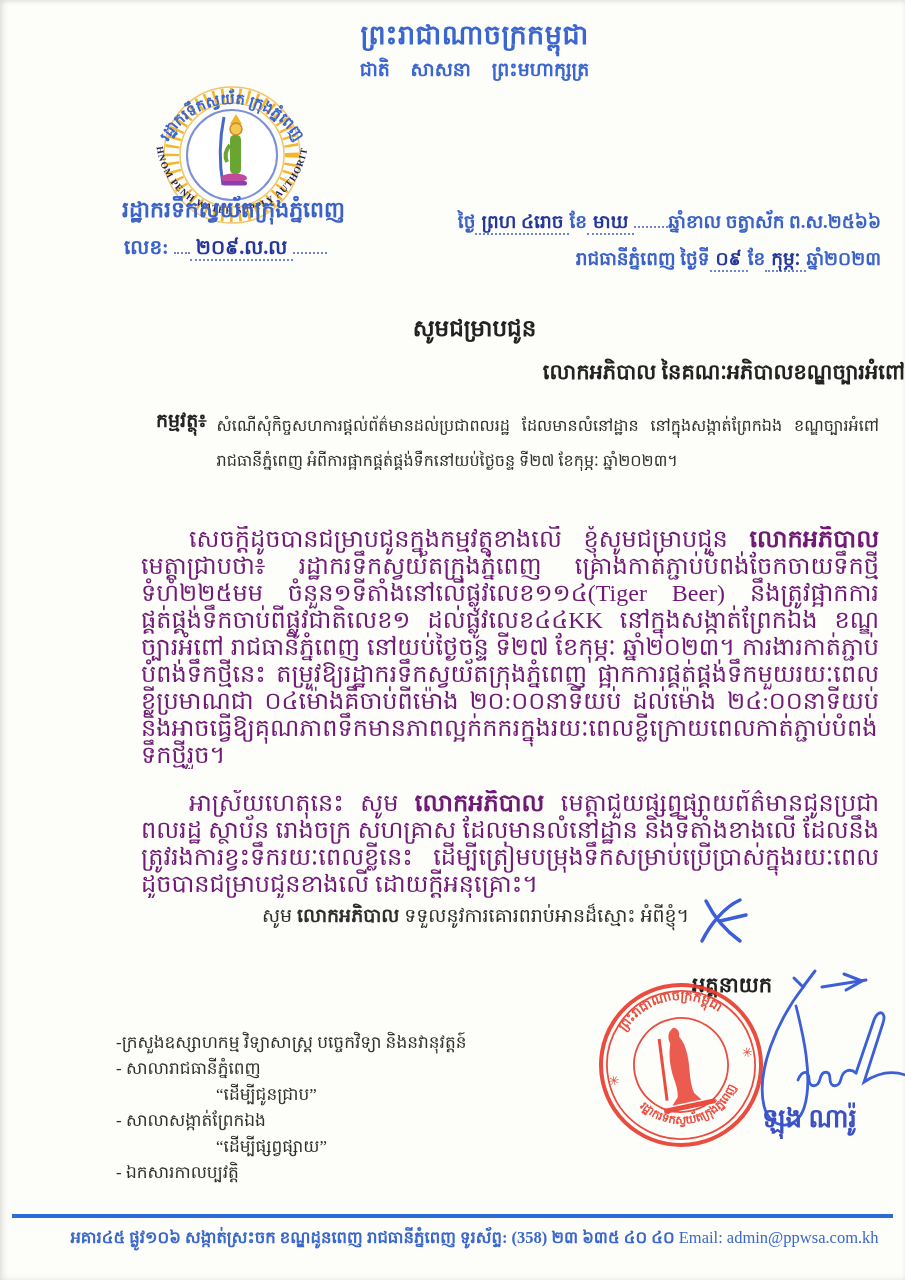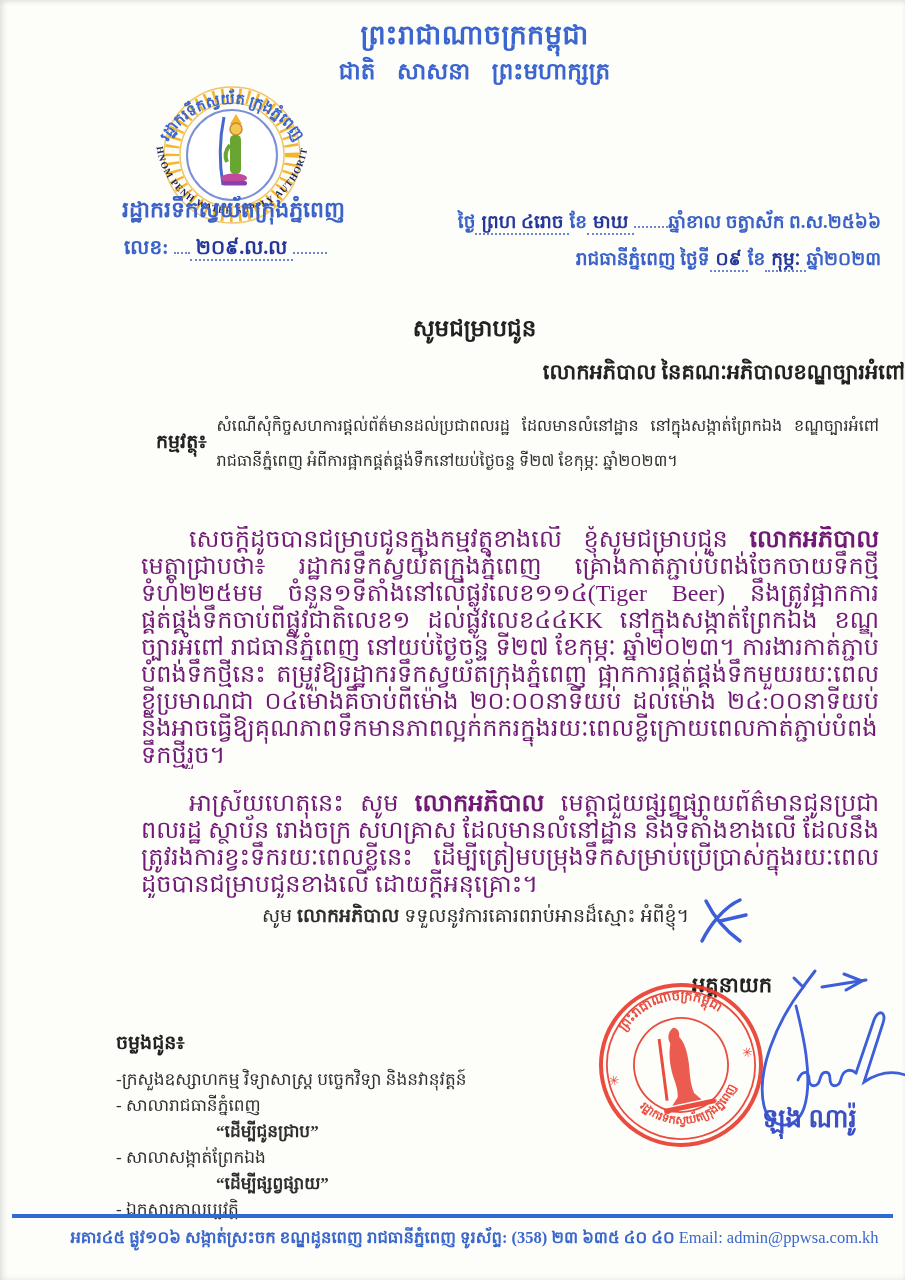--- a/index.html
+++ b/index.html
@@ -7,45 +7,45 @@
     position:relative;width:905px;height:1280px;margin:0 auto;
     background:#fdfdfa;overflow:hidden;
     font-family:"Liberation Serif","DejaVu Serif",serif;
     box-shadow:inset 3px 0 6px rgba(0,0,0,.10), inset 0 2px 4px rgba(0,0,0,.05);
   }
   .abs{position:absolute;padding-left:44px;}
   .centered{left:0;right:0;text-align:center;}
   .ink{color:#26379b;font-weight:bold;}
   .bold{font-weight:bold;}
   .kingdom-title{top:18px;font-size:27px;font-weight:bold;color:#3b66d0;letter-spacing:.5px;}
-  .kingdom-motto{top:57px;font-size:23px;font-weight:bold;color:#3b66d0;word-spacing:16px;}
+  .kingdom-motto{top:57px;font-size:19px;font-weight:bold;color:#3b66d0;word-spacing:16px;}
   .logo{left:93px;top:60px;width:190px;height:190px;}
   .authority-name{left:78px;top:196px;width:280px;font-size:22px;font-weight:bold;color:#3a62c8;white-space:nowrap;overflow:hidden;}
   .number-line{left:80px;top:234px;font-size:20px;color:#3a62c8;font-weight:bold;}
   .dotted{border-bottom:2px dotted #6d84cf;padding:0 6px 1px 6px;}
   .filler{display:inline-block;width:34px;border-bottom:2px dotted #6d84cf;height:14px;}
   .filler.small{width:16px;}
   .date-block{right:24px;top:204px;width:520px;text-align:right;font-size:18.5px;line-height:37px;color:#3a62c8;font-weight:bold;white-space:nowrap;overflow:hidden;}
   .salutation-title{top:314px;font-size:23px;font-weight:bold;color:#222;}
   .addressee{top:358px;font-size:21px;font-weight:bold;color:#222;text-align:right;}
-  .subject-row{top:408px;left:112px;right:26px;display:flex;gap:10px;align-items:center;}
+  .subject-row{top:408px;left:112px;right:26px;display:flex;gap:10px;align-items:flex-start;}
   .subject-label{font-size:19px;font-weight:bold;color:#222;flex:0 0 auto;}
   .subject-text{font-size:16px;line-height:35px;color:#2e2e2e;text-align:justify;max-height:106px;overflow:hidden;flex:1;}
   .para{left:97px;right:26px;font-size:24px;line-height:27px;color:#701a75;text-align:justify;text-indent:48px;overflow:hidden;}
   .para1{top:526px;max-height:250px;}
   .para2{top:790px;max-height:110px;}
   .closing{top:903px;left:218px;width:470px;font-size:19px;color:#2e2e2e;white-space:nowrap;overflow:hidden;}
   .sig-title{left:648px;top:971px;font-size:21px;font-weight:bold;color:#222;white-space:nowrap;}
   .stamp{left:551px;top:979px;width:172px;height:172px;}
   .sig-scribble{left:698px;top:980px;width:210px;height:170px;}
   .sig-name{left:718px;top:1102px;width:185px;font-size:26px;font-weight:bold;color:#3b50c4;white-space:nowrap;overflow:hidden;}
   .cc{left:72px;top:1030px;width:440px;}
   .cc-label{font-size:19px;font-weight:bold;color:#222;margin-bottom:9px;}
   .cc-item{font-size:17px;line-height:26px;color:#2e2e2e;white-space:nowrap;overflow:hidden;}
-  .cc-item.quote{padding-left:100px;font-weight:bold;}
+  .cc-item.quote{padding-left:100px;}
   .footer{left:12px;right:12px;top:1214px;border-top:4px solid #2e6bd6;padding-top:9px;}
   .footer-text{color:#3a67cc;font-size:16.5px;font-weight:bold;text-align:center;white-space:nowrap;overflow:hidden;}
   .footer-text .em{font-weight:normal;}
   .initials{left:650px;top:895px;width:58px;height:52px;}
   .title-marks{left:744px;top:960px;width:100px;height:48px;}
   svg{display:block;}
 </style>
 </head>
 <body>
 
@@ -173,21 +173,20 @@
         <path d="M56,100 c 4,-10 11,-10 11,-1 c 0,9 9,9 11,0 c 2,-9 10,-9 10,0 c 0,9 9,9 11,0 c 2,-9 9,-11 15,-6"></path>
         <path d="M114,93 L 132,40 c 4,-11 13,-9 9,3 L 122,102 c 18,-12 32,-11 44,-6"></path>
         <path d="M176,60 l 18,-5"></path>
       </g>
     </svg>
   </div>
 
   <div class="abs sig-name">ឡុង ណារ៉ូ</div>
 
   <div class="abs cc">
-    <div class="cc-label">ចម្លងជូន៖</div>
     <div class="cc-item">-ក្រសួងឧស្សាហកម្ម វិទ្យាសាស្ត្រ បច្ចេកវិទ្យា និងនវានុវត្តន៍</div>
     <div class="cc-item">- សាលារាជធានីភ្នំពេញ</div>
     <div class="cc-item quote">“ដើម្បីជូនជ្រាប”</div>
     <div class="cc-item">- សាលាសង្កាត់ព្រែកឯង</div>
     <div class="cc-item quote">“ដើម្បីផ្សព្វផ្សាយ”</div>
     <div class="cc-item">- ឯកសារកាលប្បវត្តិ</div>
   </div>
 
   <div class="abs footer">
     <div class="footer-text">

